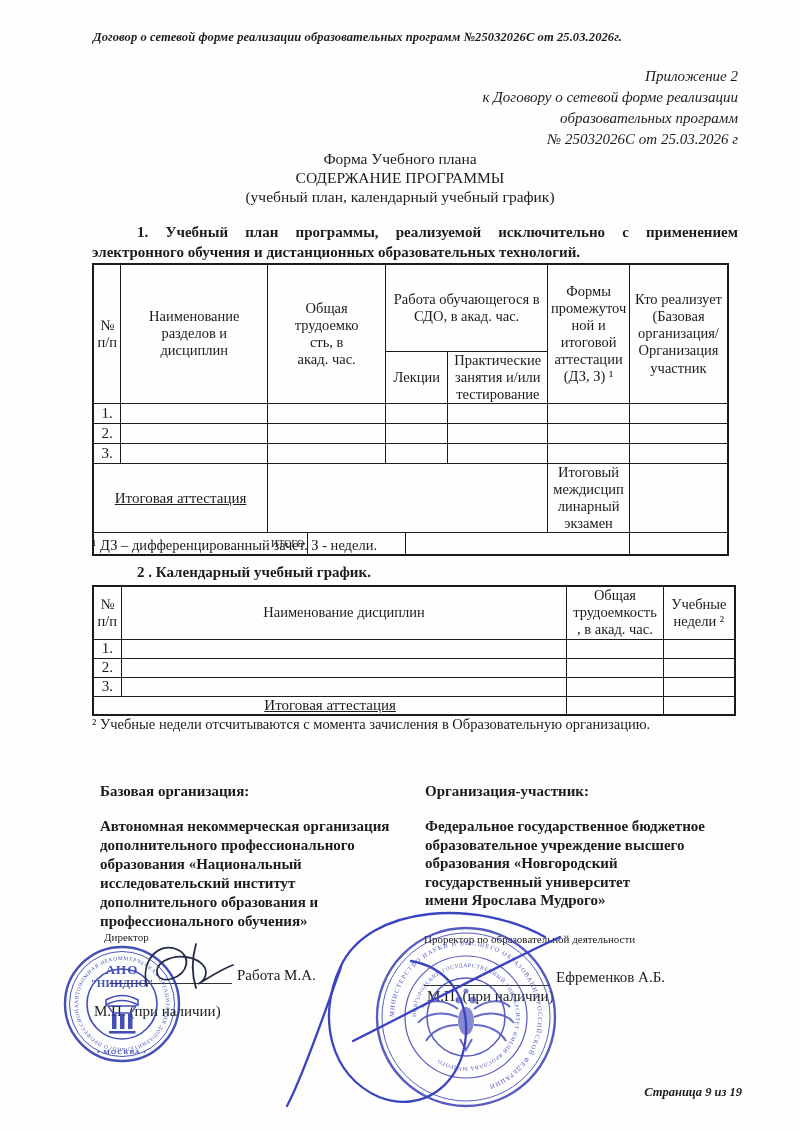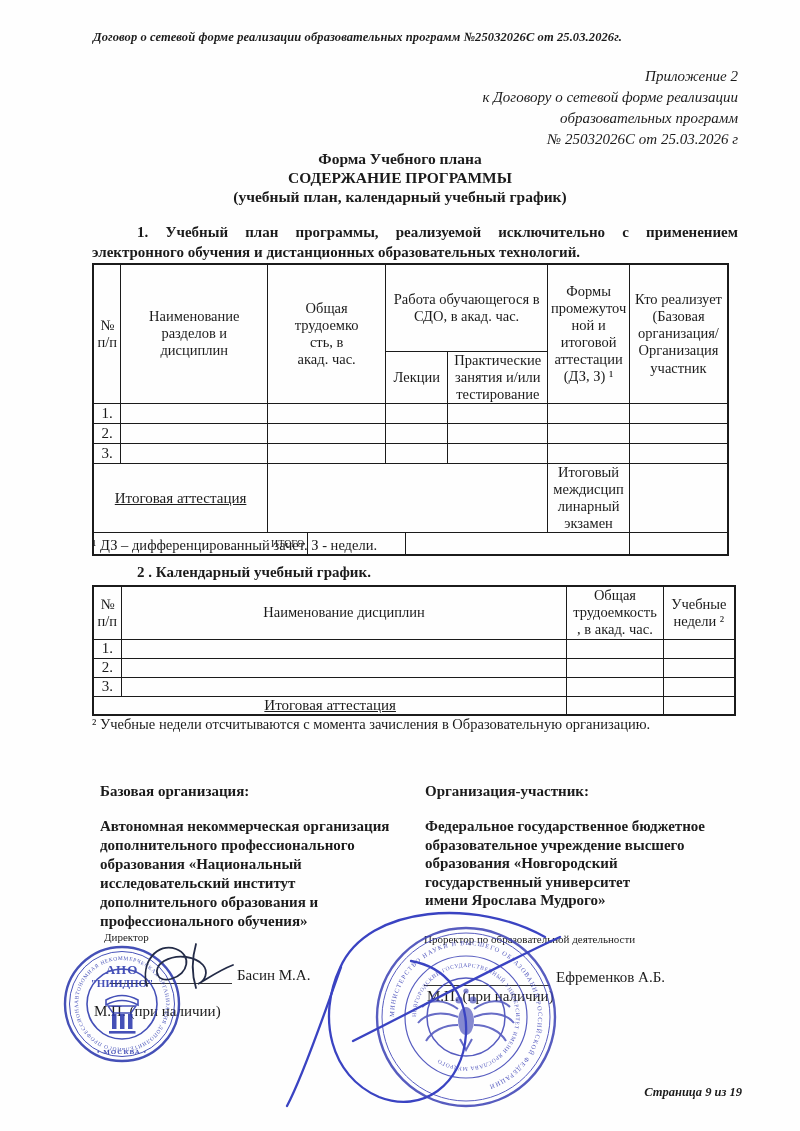--- a/index.html
+++ b/index.html
@@ -5,21 +5,21 @@
   html,body{margin:0;padding:0;background:#888;}
   .page{
     position:relative;width:800px;height:1131px;margin:0 auto;
     background:#fefefe;overflow:hidden;
     font-family:"Liberation Serif","DejaVu Serif",serif;color:#1b1b1b;
   }
   .abs{position:absolute;}
   .ml{white-space:pre-line;}
   .top-line{left:93px;top:30px;font-size:12.5px;font-style:italic;font-weight:bold;letter-spacing:.1px;}
   .appendix{right:62px;top:66px;font-size:15px;line-height:21px;text-align:right;font-style:italic;}
-  .titles{left:0;top:149px;width:100%;text-align:center;font-weight:bold;font-size:15.5px;line-height:19px;}
+  .titles{left:0;top:149px;width:100%;text-align:center;font-weight:normal;font-size:15.5px;line-height:19px;}
   .para1{left:92px;top:222px;width:646px;font-weight:bold;font-size:15px;line-height:20px;text-align:justify;text-indent:45px;}
   .heading2{left:92px;top:564px;width:646px;font-weight:bold;font-size:15px;text-indent:45px;}
   .footnote{font-size:14.5px;}
   .fn1{left:92px;top:537px;}
   .fn2{left:92px;top:716px;}
   table.doc{border-collapse:collapse;table-layout:fixed;width:100%;}
   table.doc td,table.doc th{
     border:1px solid #1b1b1b;padding:0 3px;overflow:hidden;
     font-weight:normal;vertical-align:middle;
   }
@@ -212,21 +212,21 @@
   <div class="abs org-name ml" style="left:425px;top:817px;width:315px;line-height:18.5px">Федеральное государственное бюджетное
 образовательное учреждение высшего
  образования «Новгородский
 государственный университет
 имени Ярослава Мудрого»</div>
 
   <div class="abs sig-pos" style="left:104px;top:931px">Директор</div>
   <div class="abs sig-pos" style="left:424px;top:933px">Проректор по образовательной деятельности</div>
 
   <div class="abs sig-line" style="left:110px;top:983px;width:122px"></div>
-  <div class="abs sig-name" style="left:237px;top:967px">Басин М.А.</div>
+  <div class="abs sig-name" style="left:237px;top:967px">Работа М.А.</div>
 
   <div class="abs sig-line" style="left:424px;top:985px;width:126px"></div>
   <div class="abs sig-name" style="left:556px;top:969px">Ефременков А.Б.</div>
 
   <div class="abs mp" style="left:94px;top:1003px">М.П. (при наличии)</div>
   <div class="abs mp" style="left:427px;top:988px">М.П. (при наличии)</div>
 
   <svg class="abs no-pe" style="left:62px;top:944px;opacity:.88" width="120" height="120" viewBox="0 0 120 120">
     <g stroke="#2c39ae" fill="none">
       <circle cx="60" cy="60" r="57" stroke-width="2.4"></circle>

